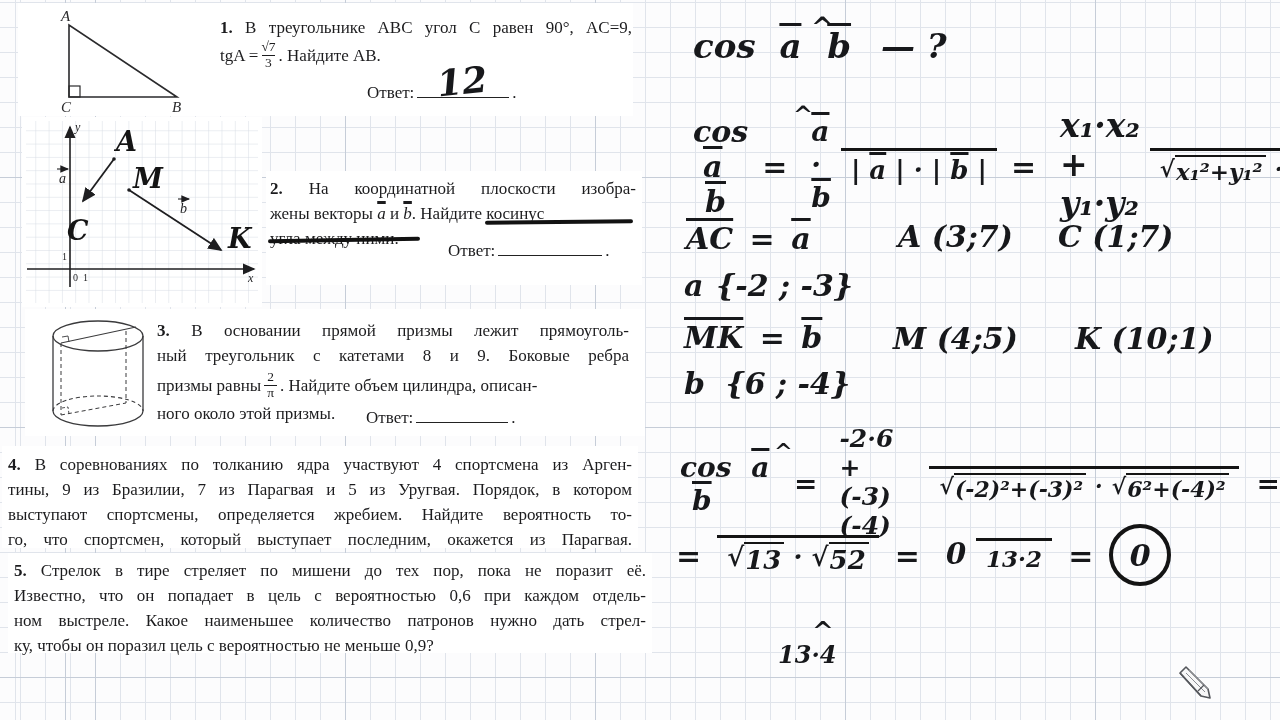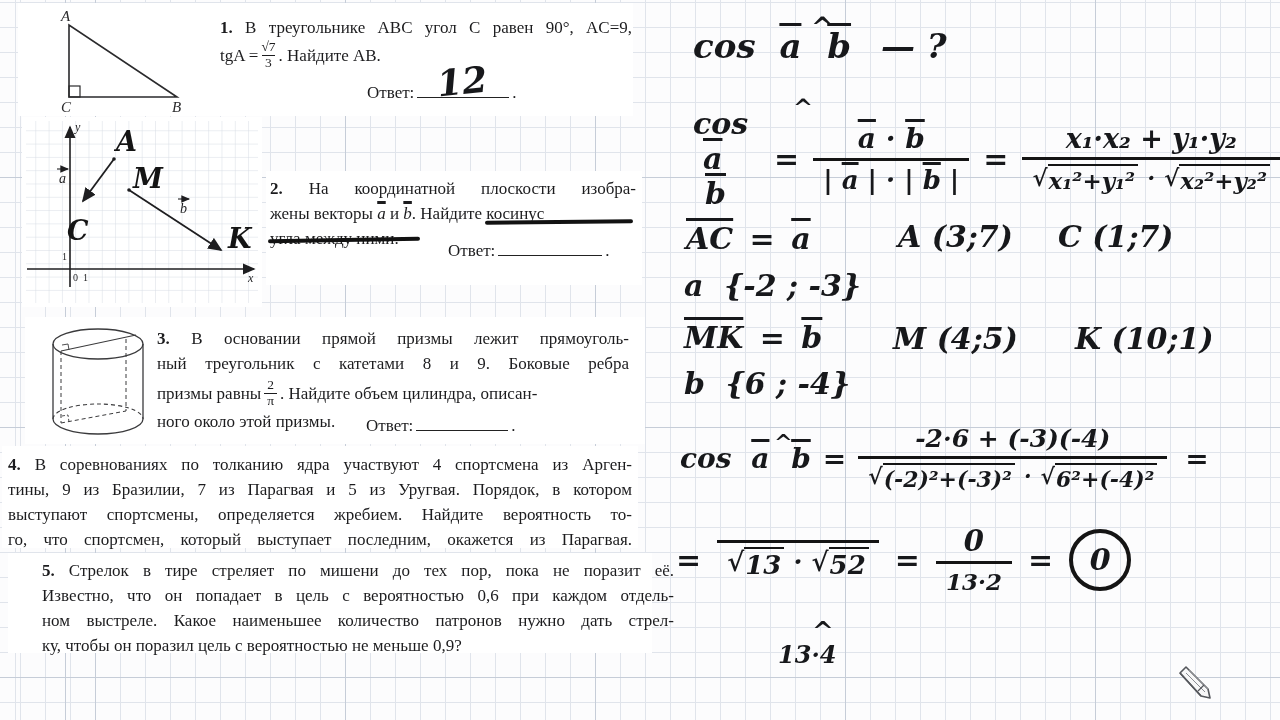--- a/index.html
+++ b/index.html
@@ -18,21 +18,21 @@
   .pt{position:absolute;color:#1c1c1e;font-size:17px;line-height:25px;}
   .jline{text-align:justify;text-align-last:justify;}
   .pnum{font-weight:bold;}
   .ansrow{position:absolute;white-space:nowrap;color:#1c1c1e;font-size:17px;}
   .ansline{display:inline-block;width:92px;border-bottom:1.6px solid #222;height:13px;margin:0 3px;}
   .pfrac{display:inline-flex;flex-direction:column;align-items:center;vertical-align:middle;font-size:13.5px;line-height:1.1;margin:0 3px;}
   .pfrac .fd{border-top:1.3px solid #1c1c1e;padding:0 3px;}
   .flexline{display:flex;align-items:center;}
   .hw{font-family:"DejaVu Serif", serif;font-style:italic;font-weight:700;color:#17181b;}
   .ovl{text-decoration:overline;text-decoration-thickness:2.5px;}
-  .hfrac{display:inline-flex;flex-direction:column;align-items:center;}
+  .hfrac{display:inline-flex;flex-direction:row;align-items:center;}
   .hfrac .fn{padding:0 10px 3px;}
   .hfrac .fd{border-top:3px solid #141414;padding:4px 10px 0;display:inline-flex;align-items:baseline;gap:9px;white-space:nowrap;}
   .rad{display:inline-flex;align-items:flex-start;white-space:nowrap;}
   .rad .rb{border-top:2.6px solid #141414;padding:1px 3px 0 1px;}
   .hat{position:absolute;top:-0.55em;font-size:0.8em;font-style:normal;}
   .circ{display:inline-flex;width:54px;height:54px;border:4px solid #141414;border-radius:50%;align-items:center;justify-content:center;}
   .stroke{position:absolute;height:3.5px;background:#121212;border-radius:2px;}
   .abs{position:absolute;}
 </style>
 </head>
@@ -112,21 +112,21 @@
       </div>
       <div>угла между ними.</div>
     </div>
     <div class="stroke" style="left:219px;top:49px;width:148px;transform:rotate(-0.6deg);"></div>
     <div class="stroke" style="left:2px;top:67px;width:152px;transform:rotate(-1deg);"></div>
     <div class="ansrow" style="left:182px;top:70px;">
       <span>Ответ:</span><span class="ansline" style="width:104px;"></span><span>.</span>
     </div>
   </div>
 
-  <div class="card" style="left:25px;top:317px;width:620px;height:127px;">
+  <div class="card" style="left:25px;top:309px;width:620px;height:127px;">
     <svg class="abs" style="left:23px;top:6px;" width="100" height="115" viewBox="0 0 100 115">
       <ellipse cx="50" cy="21" rx="45" ry="15" fill="#fff" stroke="#3a3a3c" stroke-width="1.3"></ellipse>
       <line x1="5" y1="21" x2="5" y2="96" stroke="#3a3a3c" stroke-width="1.3"></line>
       <line x1="95" y1="21" x2="95" y2="96" stroke="#3a3a3c" stroke-width="1.3"></line>
       <path d="M5,96 A45,15 0 0 0 95,96" fill="none" stroke="#3a3a3c" stroke-width="1.3"></path>
       <path d="M5,96 A45,15 0 0 1 95,96" fill="none" stroke="#3a3a3c" stroke-width="1.1" stroke-dasharray="4 3"></path>
       <line x1="13" y1="28" x2="88" y2="12" stroke="#3a3a3c" stroke-width="1.1"></line>
       <polyline points="14,22 20,21 21,27" fill="none" stroke="#3a3a3c" stroke-width="0.9"></polyline>
       <line x1="13" y1="28" x2="13" y2="100" stroke="#3a3a3c" stroke-width="1" stroke-dasharray="4 3"></line>
       <line x1="78" y1="16" x2="78" y2="88" stroke="#3a3a3c" stroke-width="1" stroke-dasharray="4 3"></line>
@@ -154,21 +154,21 @@
   <div class="card" style="left:2px;top:446px;width:636px;height:102px;">
     <div class="pt" style="left:6px;top:6px;width:624px;">
       <div class="jline"><span class="pnum">4.</span> <span>В соревнованиях по толканию ядра участвуют 4 спортсмена из Арген-</span></div>
       <div class="jline">тины, 9 из Бразилии, 7 из Парагвая и 5 из Уругвая. Порядок, в котором</div>
       <div class="jline">выступают спортсмены, определяется жребием. Найдите вероятность то-</div>
       <div class="jline">го, что спортсмен, который выступает последним, окажется из Парагвая.</div>
     </div>
   </div>
 
   <div class="card" style="left:8px;top:553px;width:644px;height:100px;">
-    <div class="pt" style="left:6px;top:5px;width:632px;margin-left:28px;">
+    <div class="pt" style="left:6px;top:5px;width:632px;">
       <div class="jline"><span class="pnum">5.</span> <span>Стрелок в тире стреляет по мишени до тех пор, пока не поразит её.</span></div>
       <div class="jline">Известно, что он попадает в цель с вероятностью 0,6 при каждом отдель-</div>
       <div class="jline">ном выстреле. Какое наименьшее количество патронов нужно дать стрел-</div>
       <div>ку, чтобы он поразил цель с вероятностью не меньше 0,9?</div>
     </div>
   </div>
 
   <div class="hw abs" style="left:693px;top:26px;font-size:34px;">
     <span style="position:relative;display:inline-block;">
       <span>cos</span>
@@ -192,21 +192,21 @@
       <span class="fd" style="font-size:26px;">
           <span>|</span>
           <span class="ovl">a</span>
           <span>| · |</span>
           <span class="ovl">b</span>
           <span>|</span>
         </span>
     </span>
     <span>=</span>
     <span class="hfrac">
-      <span class="fn" style="font-size:27px;">x₁·x₂ + y₁·y₂</span>
+      <span class="fn" style="font-size:33px;">x₁·x₂ + y₁·y₂</span>
       <span class="fd" style="font-size:23px;">
         <span class="rad">
             <span class="rs">√</span>
             <span class="rb">x₁²+y₁²</span>
           </span>
         <span>·</span>
         <span class="rad">
             <span class="rs">√</span>
             <span class="rb">x₂²+y₂²</span>
           </span>
@@ -217,21 +217,21 @@
   <div class="hw abs" style="left:686px;top:221px;font-size:30px;">
     <span class="ovl">AC</span>
     <span style="margin:0 6px;">=</span>
     <span class="ovl">a</span>
   </div>
   <div class="hw abs" style="left:898px;top:219px;font-size:30px;">A (3;7)</div>
   <div class="hw abs" style="left:1058px;top:219px;font-size:30px;">C (1;7)</div>
 
   <div class="hw abs" style="left:684px;top:268px;font-size:30px;">
     <span>a</span>
-    <span style="margin-left:10px;">{-2 ; -3}</span>
+    <span style="margin-left:2px;">{-2 ; -3}</span>
   </div>
 
   <div class="hw abs" style="left:684px;top:320px;font-size:30px;">
     <span class="ovl">MK</span>
     <span style="margin:0 6px;">=</span>
     <span class="ovl">b</span>
   </div>
   <div class="hw abs" style="left:893px;top:321px;font-size:30px;">M (4;5)</div>
   <div class="hw abs" style="left:1075px;top:321px;font-size:30px;">K (10;1)</div>
 

